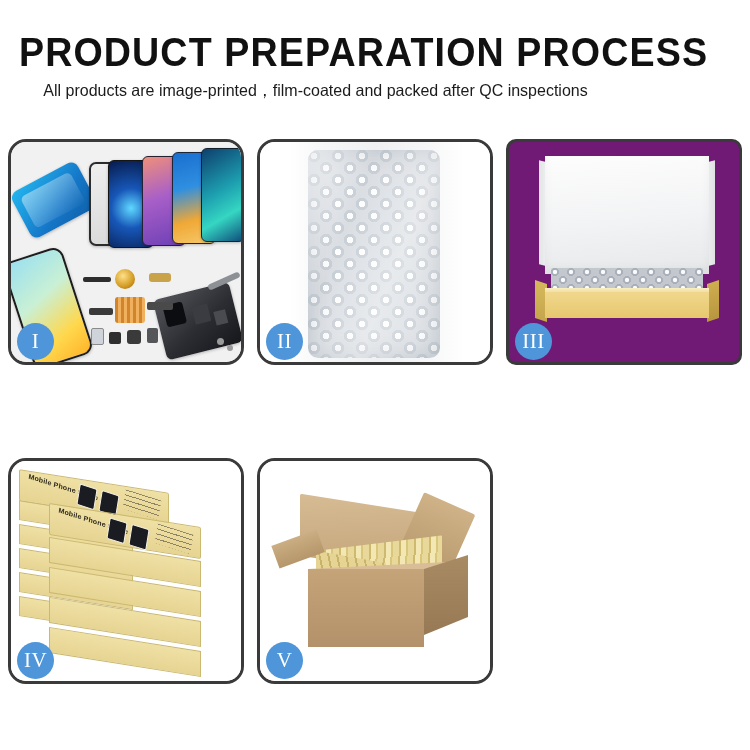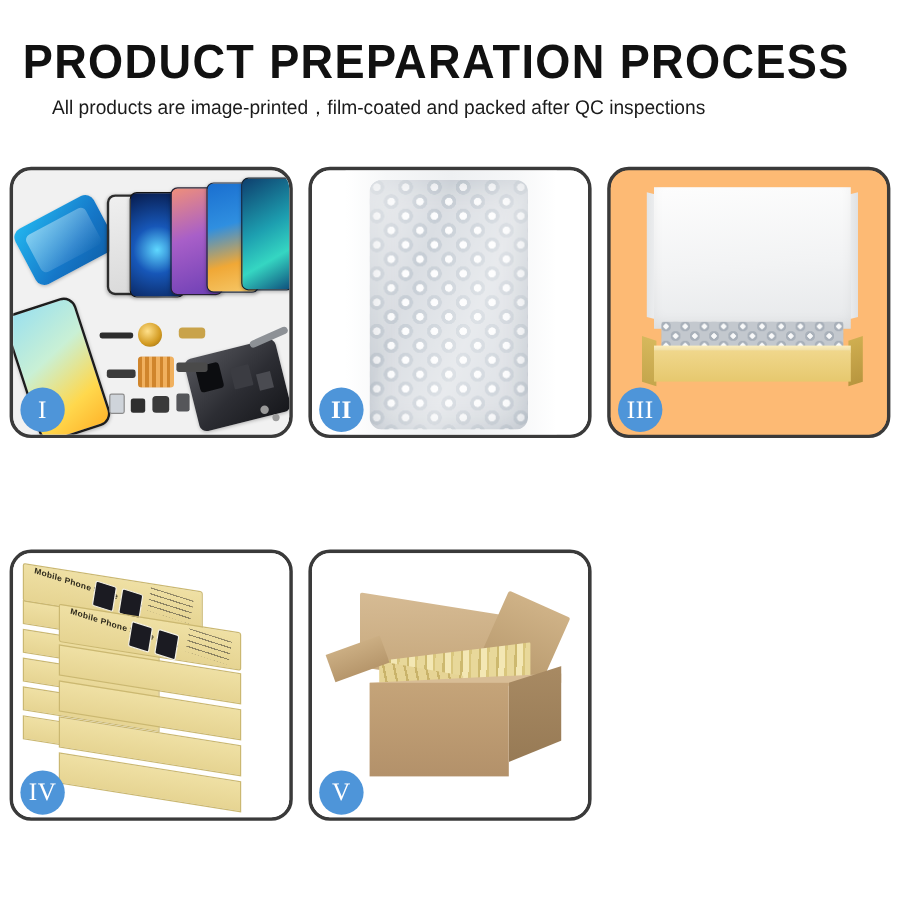--- a/index.html
+++ b/index.html
@@ -170,21 +170,21 @@
   .part.bar4 { left: 136px; top: 160px; width: 26px; height: 8px; background:#4a4a4a; }
   .part.sq1 { left: 80px; top: 186px; width: 11px; height: 15px; background:#cfd4da; border:1px solid #8b8b8b;}
   .part.sq2 { left: 98px; top: 190px; width: 12px; height: 12px; background:#2f2f2f; }
   .part.sq3 { left: 116px; top: 188px; width: 14px; height: 14px; background:#3a3a3a; border-radius:3px;}
   .part.sq4 { left: 136px; top: 186px; width: 11px; height: 15px; background:#55565a; }
   .part.dot1 { left: 206px; top: 196px; width: 7px; height: 7px; border-radius:50%; background:#9a9a9a;}
   .part.dot2 { left: 216px; top: 203px; width: 6px; height: 6px; border-radius:50%; background:#9a9a9a;}
   .part.tool { left: 196px; top: 136px; width: 34px; height: 6px; background:#8d9196; transform:rotate(-24deg); border-radius:3px;}
 
   
-  .p2 { background: #ffffff; font-weight: bold; }
+  .p2 { background: #ffffff; }
   .bw-bg {
     position: absolute; left: 28px; top: 0; width: 176px; height: 100%;
     background: linear-gradient(90deg,#ffffff 0%,#f6f7f8 20%,#eef0f2 50%,#f6f7f8 80%,#ffffff 100%);
   }
   .bubblewrap {
     position: absolute;
     left: 48px; top: 8px; width: 132px; height: 208px;
     border-radius: 10px;
     background-color: #d9dde2;
     background-image:
@@ -194,21 +194,21 @@
     box-shadow: inset 0 0 24px rgba(120,132,145,.35);
     opacity: .95;
   }
   .bw-sheen {
     position: absolute; left: 48px; top: 8px; width: 132px; height: 208px;
     border-radius: 10px;
     background: linear-gradient(112deg, rgba(255,255,255,.55) 0%, rgba(255,255,255,0) 32%, rgba(255,255,255,.38) 62%, rgba(255,255,255,0) 100%);
   }
 
   
-  .p3 { background: #fdba74; }
+  .p3 { background: #701a75; border-radius: 10px; }
   .b3-lid {
     position: absolute; left: 36px; top: 14px; width: 164px; height: 118px;
     background: linear-gradient(175deg,#fdfdfd 0%,#f2f3f4 55%,#e6e8ea 100%);
     box-shadow: inset 0 -6px 10px rgba(0,0,0,.05);
   }
   .b3-lidL {
     position: absolute; left: 30px; top: 20px; width: 14px; height: 104px;
     background: linear-gradient(90deg,#e2e4e6,#f7f8f9);
     transform: skewY(14deg);
   }

